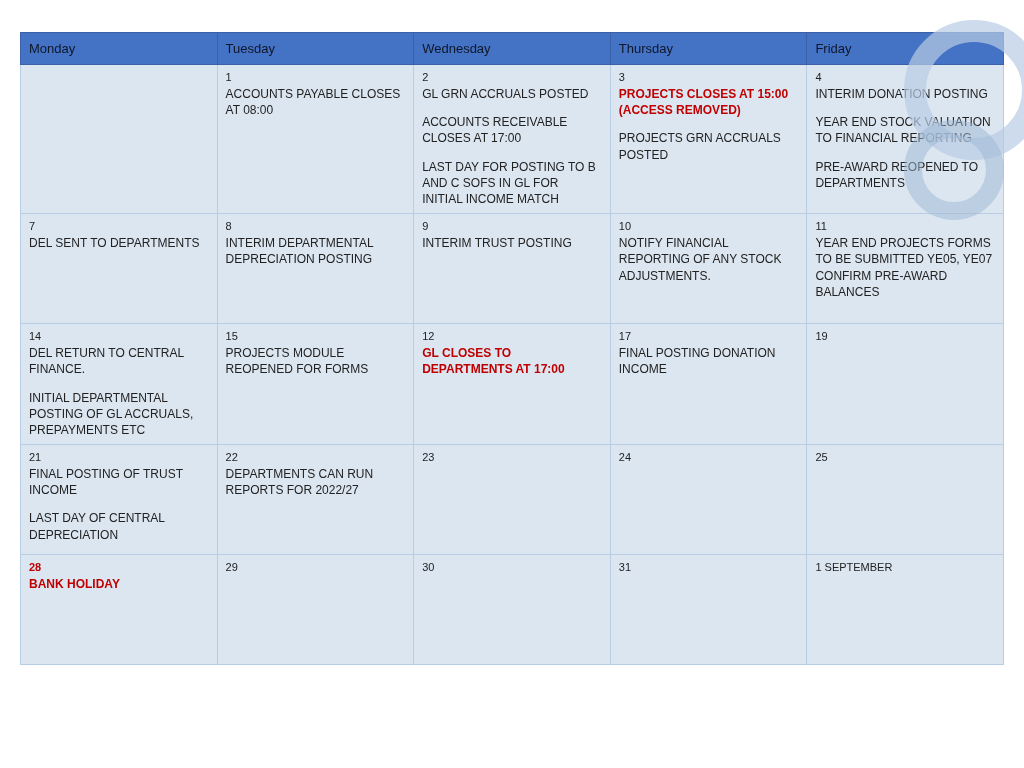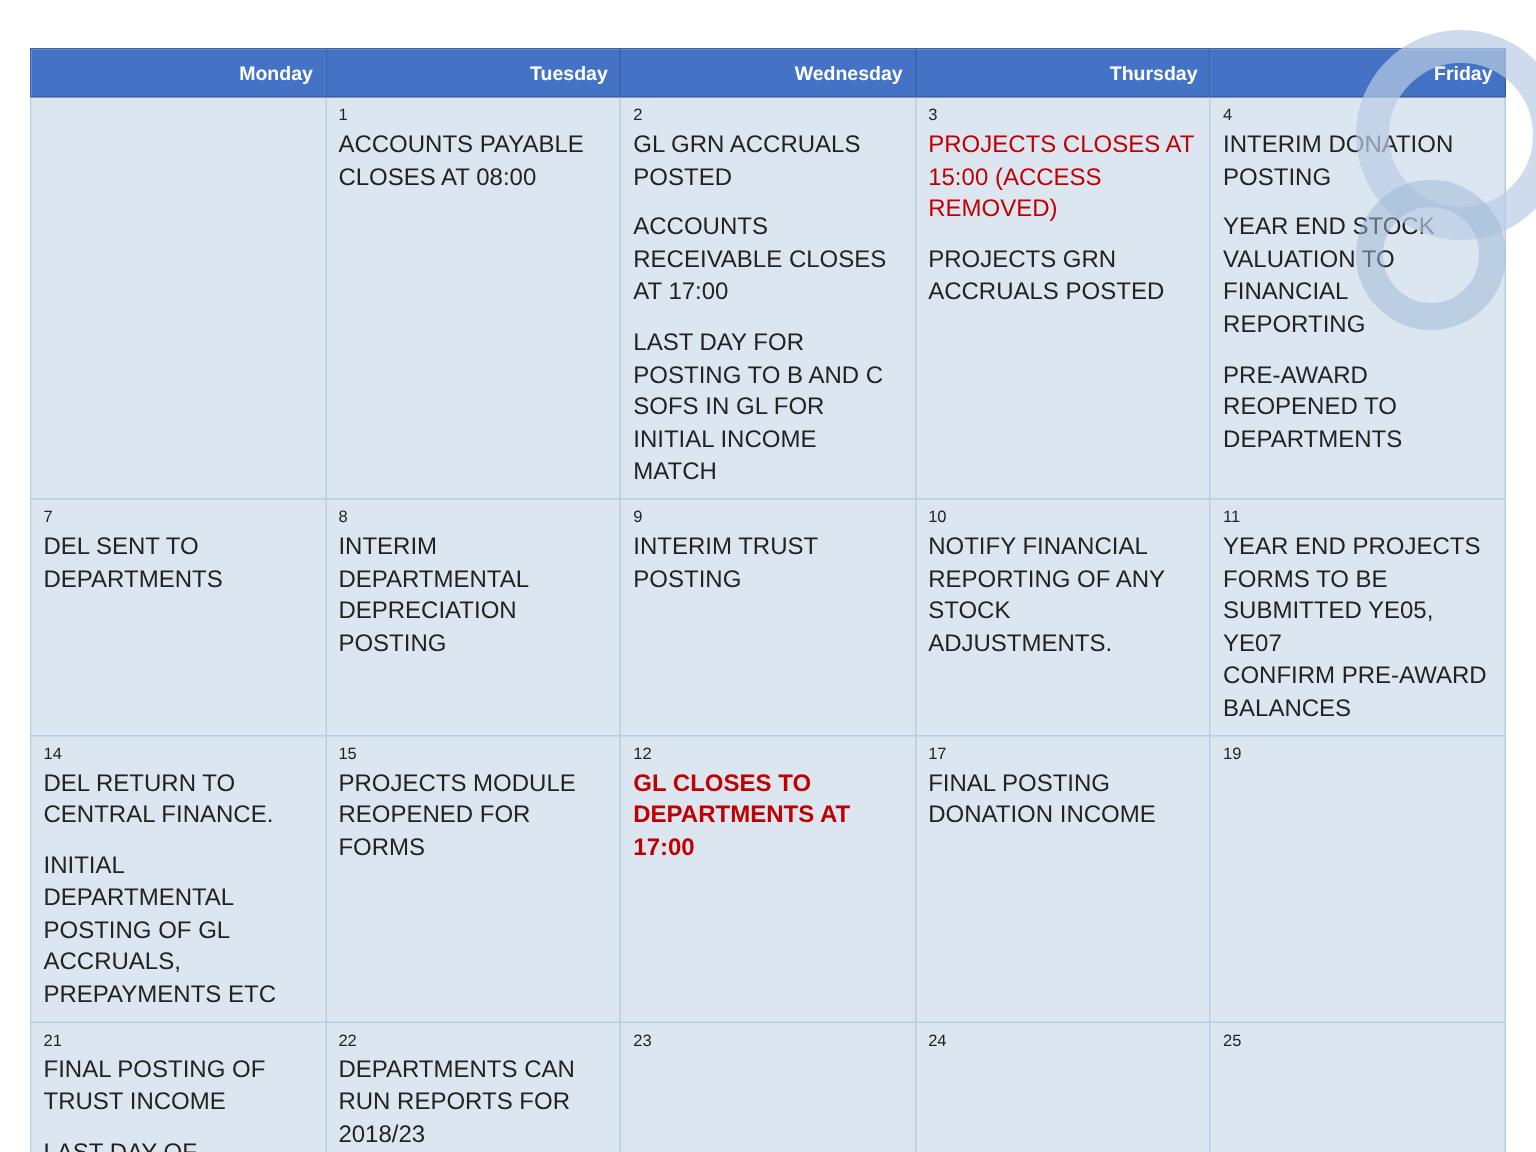--- a/index.html
+++ b/index.html
@@ -19,25 +19,25 @@
       margin-bottom: 12px;
       padding-left: 10px;
     }
     .calendar-table {
       width: 100%;
       border-collapse: collapse;
       table-layout: fixed;
     }
     .calendar-table th {
       background: #4472c4;
-      color: #ffffff;
+      color: #0f172a;
       font-size: 13px;
-      font-weight: bold;
+      font-weight: normal;
       padding: 8px 8px;
-      text-align: right;
+      text-align: left;
       border: 1px solid #3a60a8;
     }
     .calendar-table td {
       background: #dce6f1;
       vertical-align: top;
       padding: 6px 8px;
       border: 1px solid #b8cce4;
       font-size: 11px;
       color: #222;
       height: 110px;
@@ -46,21 +46,21 @@
       background: #dce6f1;
     }
     .day-num {
       font-size: 11px;
       font-weight: normal;
       color: #222;
       display: block;
       margin-bottom: 3px;
     }
     .cell-text {
-      font-size: 16px;
+      font-size: 12px;
       line-height: 1.35;
       color: #222;
     }
     
     .deco {
       position: absolute;
       right: -30px;
       top: 20px;
       width: 180px;
       height: 300px;
@@ -109,21 +109,21 @@
       </tr>
   </thead>
   <tbody id="calendar-body">
   <tr>
         <td class="empty"></td>
         <td>
           <span class="day-num">1</span>
           <div class="cell-text">ACCOUNTS PAYABLE CLOSES AT 08:00</div>
         </td>
         <td><span class="day-num">2</span><div class="cell-text">GL GRN ACCRUALS POSTED</div><br><div class="cell-text">ACCOUNTS RECEIVABLE CLOSES AT 17:00</div><br><div class="cell-text">LAST DAY FOR POSTING TO B AND C SOFS IN GL FOR INITIAL INCOME MATCH</div></td>
-        <td><span class="day-num">3</span><div class="cell-text" style="color: rgb(192, 0, 0); font-weight: normal;">PROJECTS CLOSES AT 15:00 (ACCESS REMOVED)</div><br><div class="cell-text">PROJECTS  GRN ACCRUALS POSTED</div></td>
+        <td><span class="day-num">3</span><div class="cell-text" style="color: rgb(192, 0, 0); font-weight: bold;">PROJECTS CLOSES AT 15:00 (ACCESS REMOVED)</div><br><div class="cell-text">PROJECTS  GRN ACCRUALS POSTED</div></td>
         <td><span class="day-num">4</span><div class="cell-text">INTERIM DONATION POSTING</div><br><div class="cell-text">YEAR END STOCK VALUATION TO FINANCIAL REPORTING</div><br><div class="cell-text">PRE-AWARD REOPENED TO DEPARTMENTS</div></td>
       </tr>
       <tr>
         <td>
           <span class="day-num">7</span>
           <div class="cell-text">DEL SENT TO DEPARTMENTS</div>
         </td>
         <td>
           <span class="day-num">8</span>
           <div class="cell-text">INTERIM DEPARTMENTAL DEPRECIATION POSTING</div>
@@ -157,26 +157,44 @@
           <div class="cell-text">FINAL POSTING DONATION INCOME</div>
         </td>
         <td>
           <span class="day-num">19</span>
         </td>
       </tr>
       <tr>
         <td><span class="day-num">21</span><div class="cell-text">FINAL POSTING OF TRUST INCOME</div><br><div class="cell-text">LAST DAY OF CENTRAL DEPRECIATION</div></td>
         <td>
           <span class="day-num">22</span>
-          <div class="cell-text">DEPARTMENTS CAN RUN REPORTS FOR 2018/23</div>
+          <div class="cell-text">DEPARTMENTS CAN RUN REPORTS FOR 2022/27</div>
         </td>
         <td>
           <span class="day-num">23</span>
         </td>
         <td>
           <span class="day-num">24</span>
         </td>
         <td>
           <span class="day-num">25</span>
+        </td>
+      </tr>
+      <tr>
+        <td>
+          <span class="day-num" style="color: rgb(192, 0, 0); font-weight: bold;">28</span>
+          <div class="cell-text" style="color: rgb(192, 0, 0); font-weight: bold;">BANK HOLIDAY</div>
+        </td>
+        <td>
+          <span class="day-num">29</span>
+        </td>
+        <td>
+          <span class="day-num">30</span>
+        </td>
+        <td>
+          <span class="day-num">31</span>
+        </td>
+        <td>
+          <span class="day-num">1 SEPTEMBER</span>
         </td>
       </tr>
     </tbody>
 </table>
 
 </body></html>

